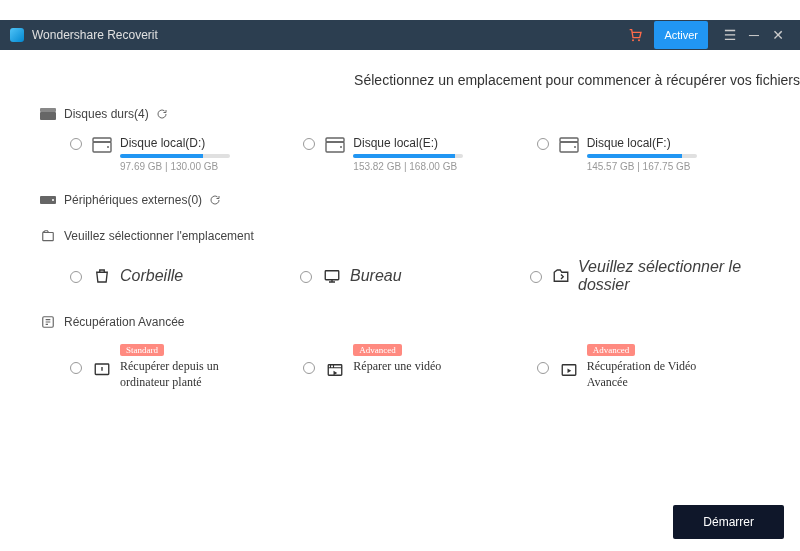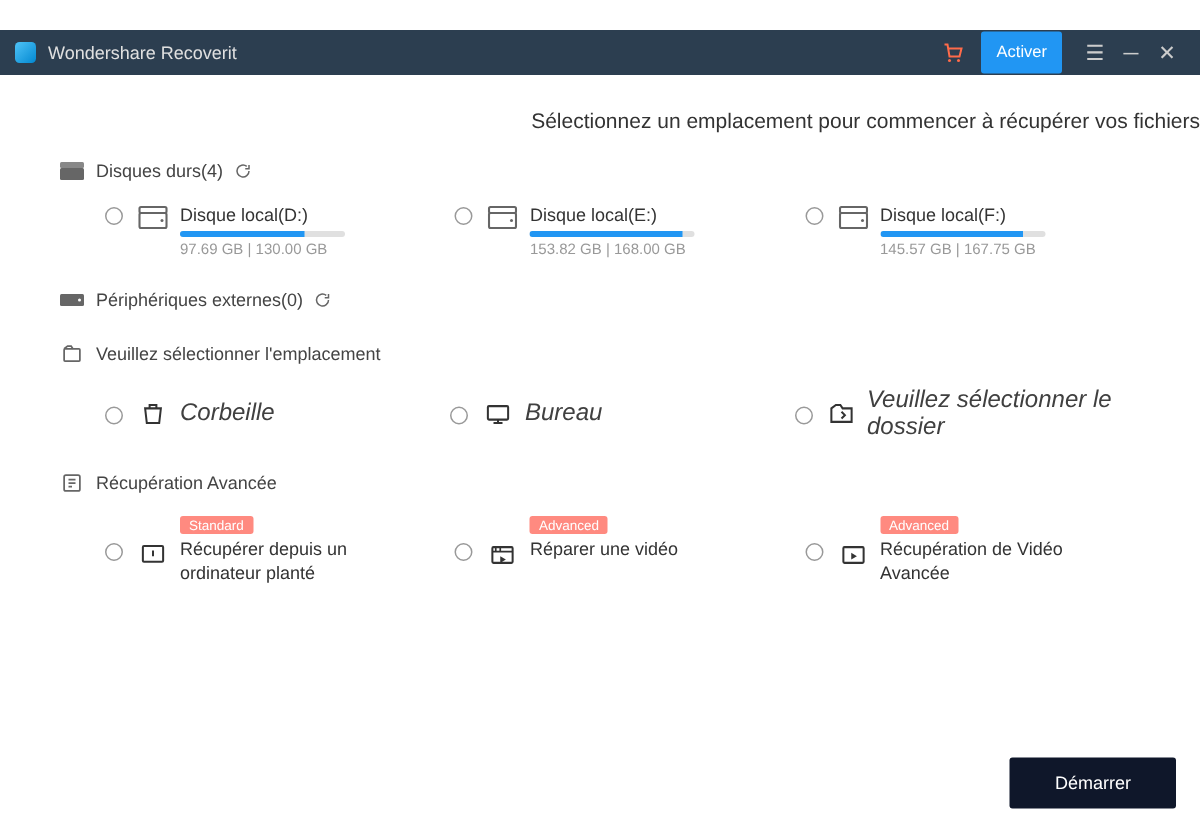--- a/index.html
+++ b/index.html
@@ -28,21 +28,21 @@
   .progress { width: 110px; height: 4px; background: #e0e0e0; margin: 4px 0 3px; border-radius: 2px; overflow: hidden; }
   .progress .fill { height: 100%; background: #2196f3; }
   .disk-size { font-size: 10px; color: #999; }
   .loc-grid { display: grid; grid-template-columns: 1fr 1fr 1fr; padding-left: 30px; }
   .loc-item { display: flex; align-items: center; cursor: pointer; }
   .loc-item .icon { width: 20px; height: 20px; margin: 0 8px 0 0; display:flex; align-items:center; justify-content:center; }
   .loc-item .label { font-size: 16px; color: #404040; font-style: italic; }
   .adv-grid { display: grid; grid-template-columns: 1fr 1fr 1fr; padding-left: 30px; column-gap: 10px; }
   .adv-item { display: flex; align-items: flex-start; cursor: pointer; }
   .adv-item .icon { width: 20px; height: 20px; margin: 0 8px 0 0; display:flex; align-items:center; justify-content:center; flex-shrink:0; }
-  .adv-text { display:flex; flex-direction:column; }
+  .adv-text { display:flex; flex-direction:column;font-family:Liberation Serif, serif; }
   .badge { font-size: 9px; color: #fff; background: #ff8a80; padding: 1px 6px; border-radius: 2px; margin-bottom: 3px; align-self:flex-start; }
   .adv-label { font-size: 12px; color: #333; max-width: 150px; line-height: 1.3; }
   .footer { position: absolute; bottom: 0; right: 0; padding: 12px 16px; }
   .start-btn { background: #0f172a; color: #fff; border: none; padding: 10px 30px; font-size: 12px; cursor: pointer; border-radius: 2px; }
   svg { display:block; }
 </style>
 </head>
 <body>
 
 <div class="titlebar">

